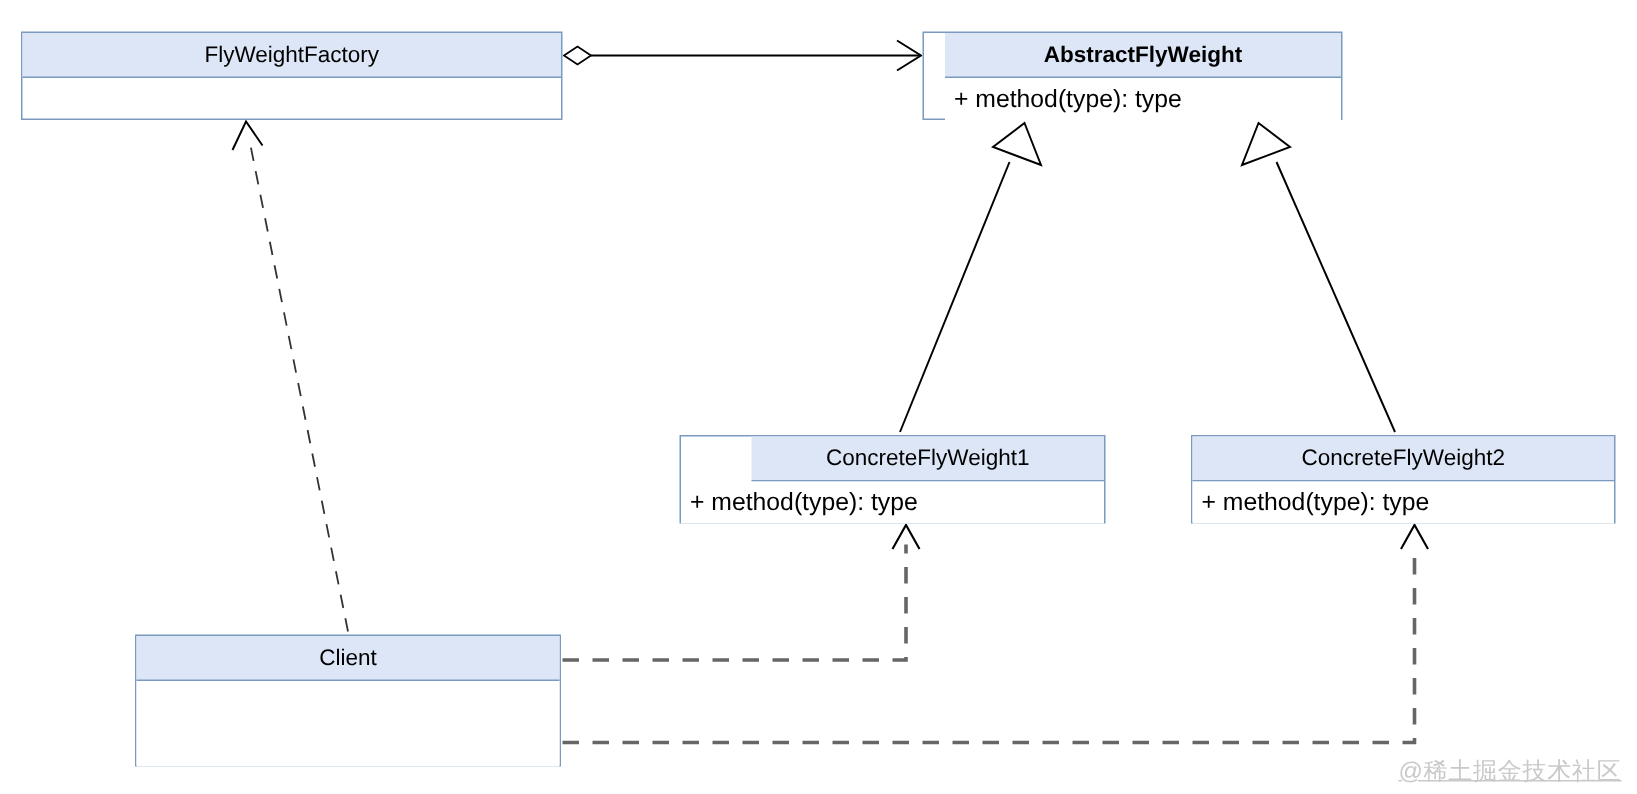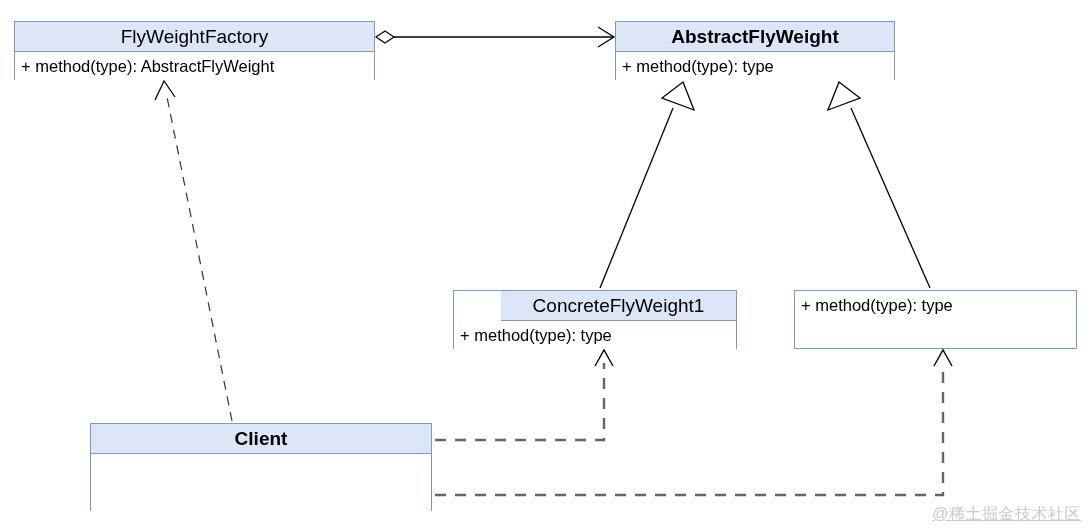--- a/index.html
+++ b/index.html
@@ -22,21 +22,21 @@
     box-sizing: border-box;
     border: 1px solid #7a9abf;
     background: #ffffff;
   }
   .uml-header {
     box-sizing: border-box;
     background: #dce6f7;
     border-bottom: 1px solid #7a9abf;
     text-align: center;
     color: #000000;
-    font-size: 19px;
+    font-size: 15px;
     line-height: 1;
     display: flex;
     align-items: center;
     justify-content: center;
   }
   .uml-header.bold {
     font-weight: bold;
   }
   .uml-body {
     box-sizing: border-box;
@@ -105,37 +105,37 @@
     </g>
 
     <g>
       <polyline points="375,495 943,495 943,363" fill="none" stroke="#666666" stroke-width="2.4" stroke-dasharray="11,9"></polyline>
       <polyline points="934,366 943,350 952,366" fill="none" stroke="#000000" stroke-width="1.4"></polyline>
     </g>
   </svg>
 
   <div class="uml-class" style="left:14px; top:21px; width:361px; height:59px;">
     <div class="uml-header" style="height:30px;">FlyWeightFactory</div>
-    <div class="uml-body" style="height:28px;">+ method(type): AbstractFlyWeight</div>
   </div>
 
-  <div class="uml-class" style="left:615px; top:21px; width:280px; height:59px;">
+  <div class="uml-class" style="left:615px; top:21px; width:280px; height:59px;padding-left:14px;">
     <div class="uml-header bold" style="height:30px;">AbstractFlyWeight</div>
     <div class="uml-body" style="height:28px;">+ method(type): type</div>
   </div>
 
   <div class="uml-class" style="left:453px; top:290px; width:284px; height:59px;">
     <div class="uml-header" style="height:30px;margin-left:47px;">ConcreteFlyWeight1</div>
     <div class="uml-body" style="height:28px;">+ method(type): type</div>
   </div>
 
   <div class="uml-class" style="left:794px; top:290px; width:283px; height:59px;">
+    <div class="uml-header" style="height:30px;">ConcreteFlyWeight2</div>
     <div class="uml-body" style="height:28px;">+ method(type): type</div>
   </div>
 
-  <div class="uml-class" style="left:90px; top:423px; width:342px; height:88px;font-weight:bold;">
+  <div class="uml-class" style="left:90px; top:423px; width:284px; height:88px;">
     <div class="uml-header" style="height:30px;">Client</div>
     <div class="uml-body empty" style="height:57px;"></div>
   </div>
 
   <div class="watermark">@稀土掘金技术社区</div>
 
 </div>
 
 </body></html>

